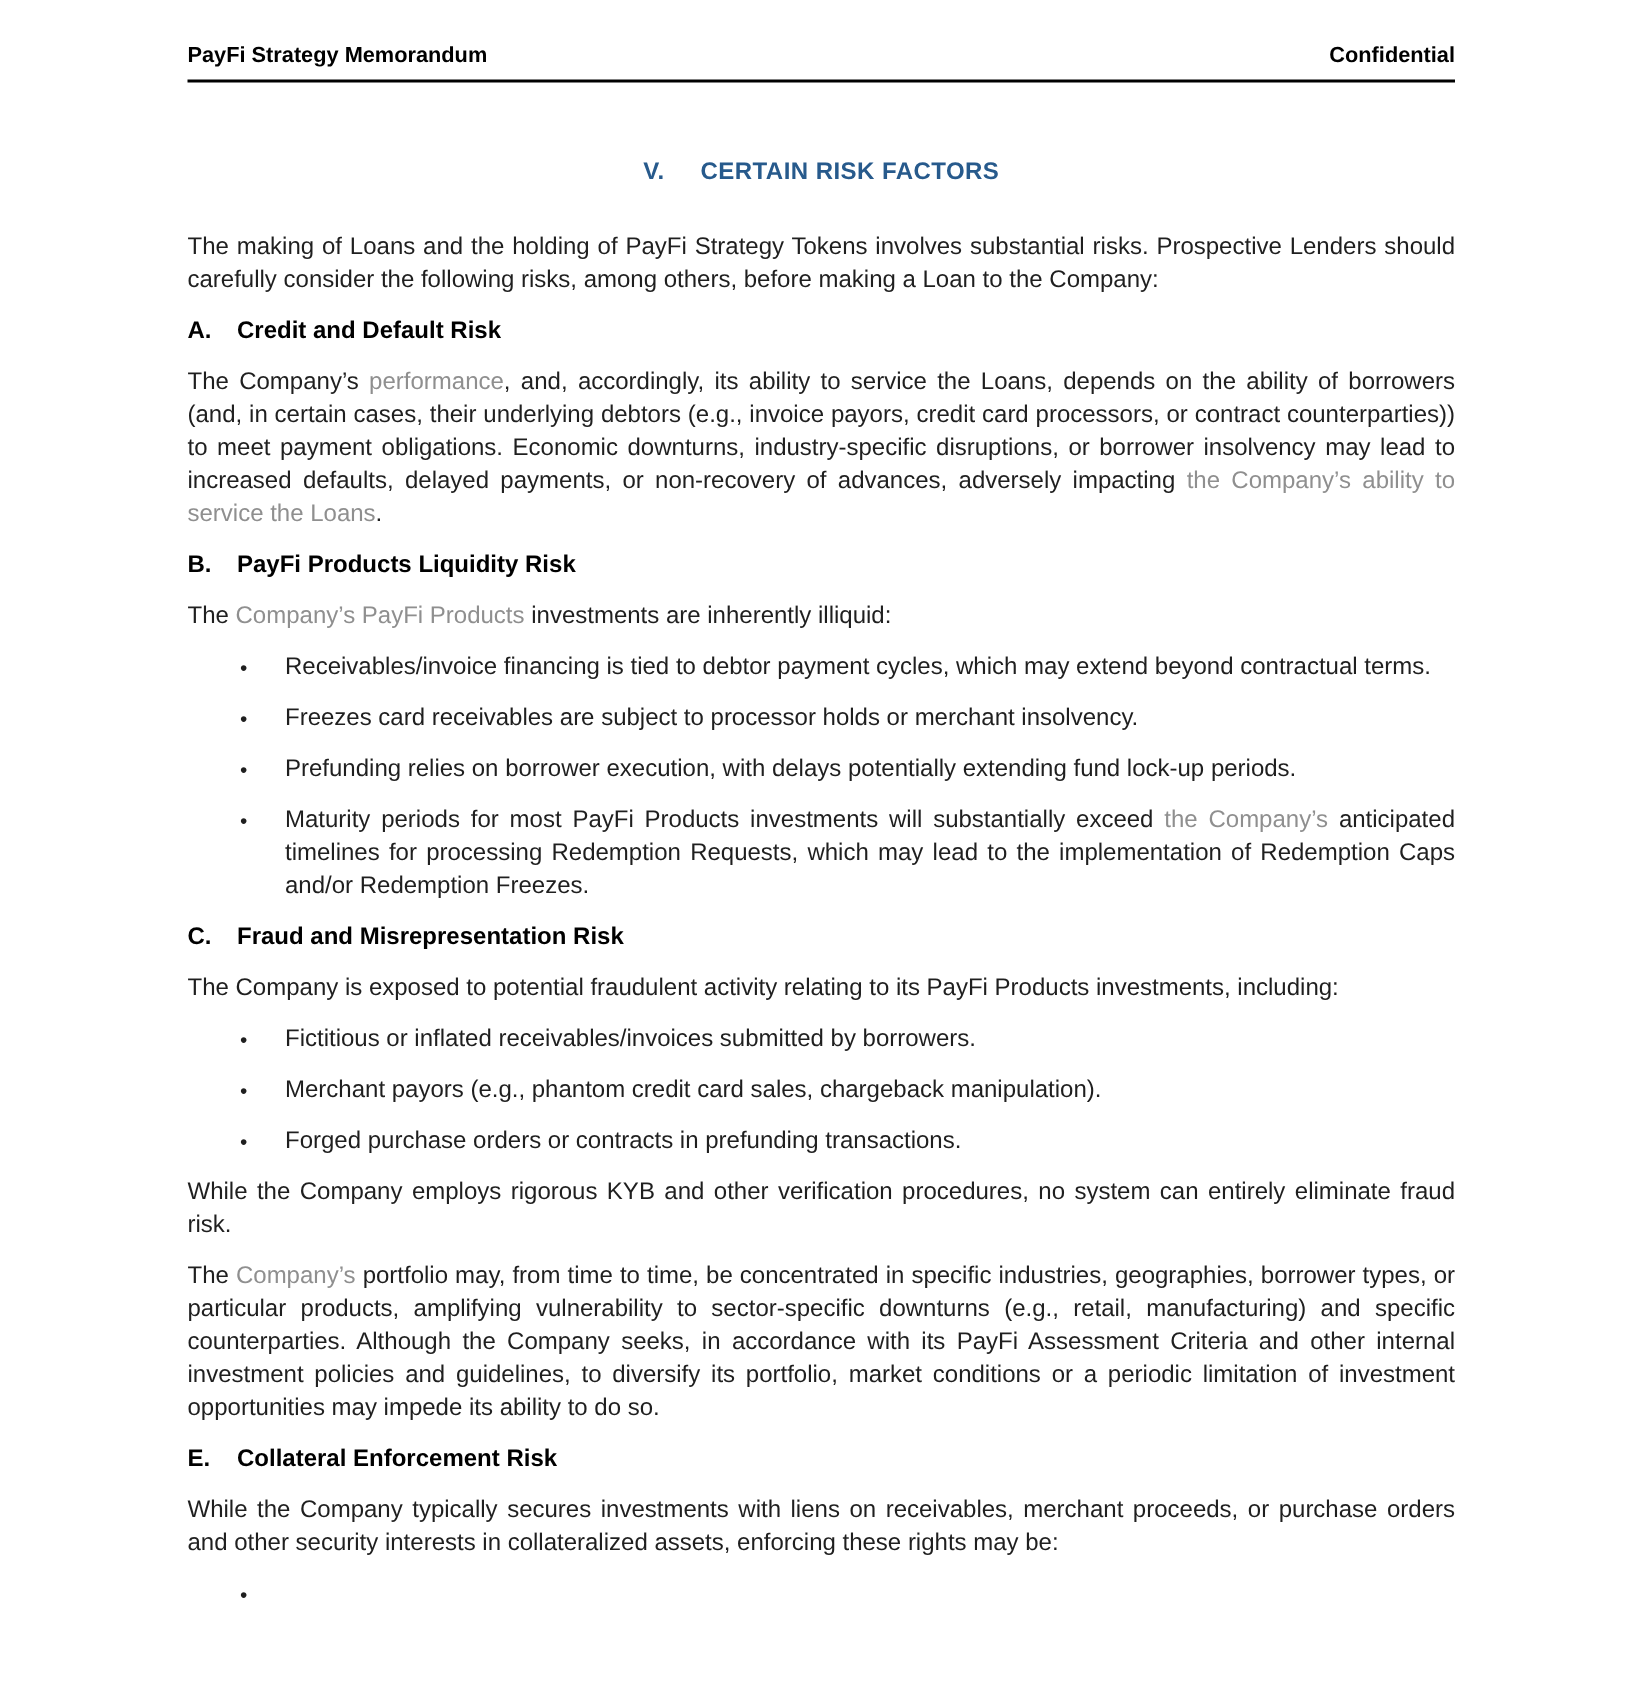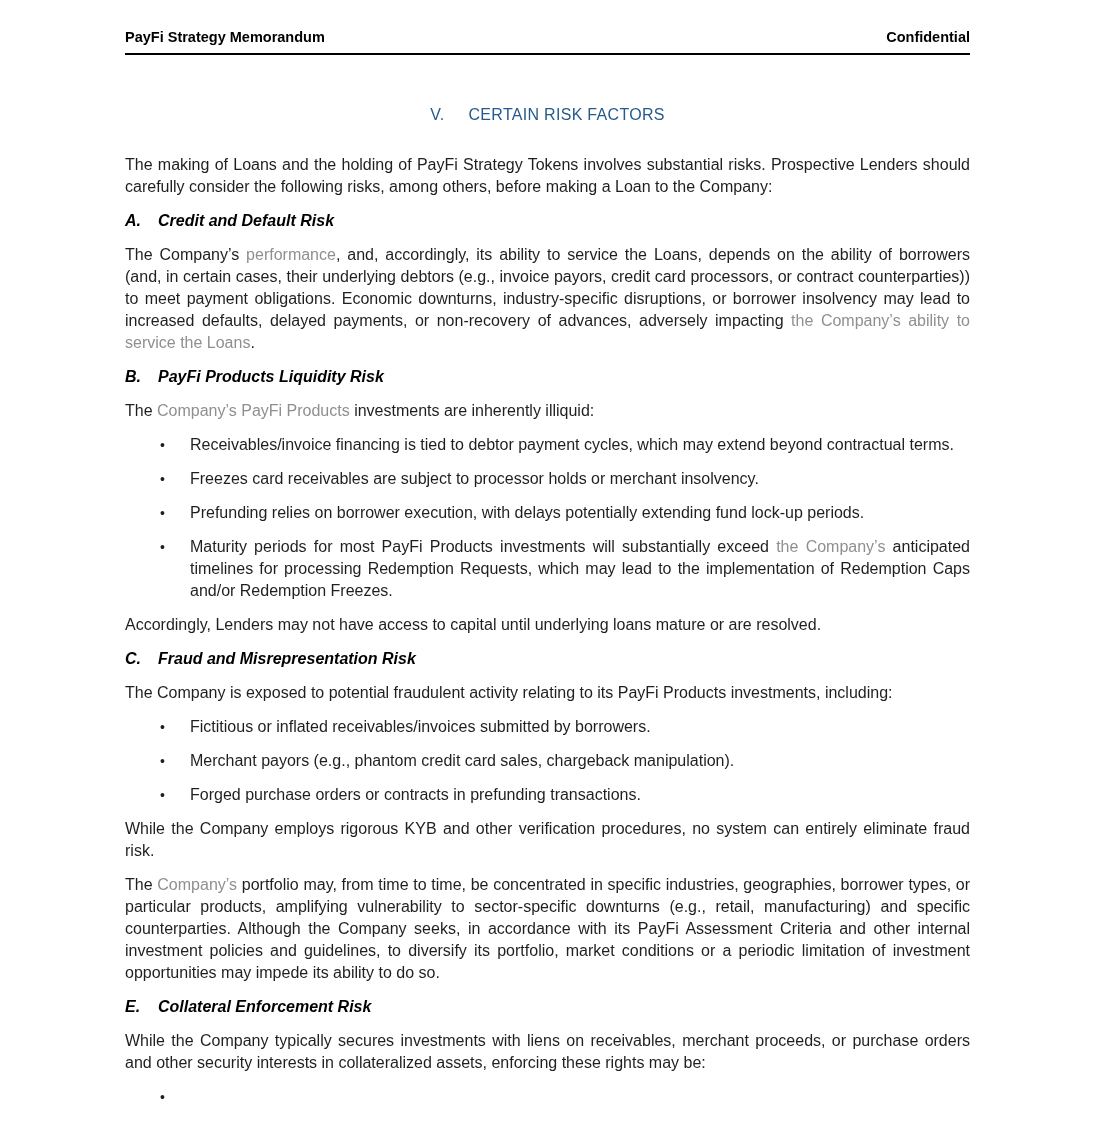--- a/index.html
+++ b/index.html
@@ -33,33 +33,32 @@
     line-height: 18px;
     padding-bottom: 7px;
     border-bottom: 2px solid #000000;
     color: #000000;
   }
   .doc-title {
     margin: 49px 0 28px;
     text-align: center;
     color: var(--accent);
     font-size: 16px;
-    font-weight: 400;
+    font-weight: 700;
     letter-spacing: 0.3px;
   }
   .doc-title .num { margin-right: 24px; }
   .para {
     margin: 0 0 12px;
     text-align: justify;
   }
   .heading {
     font-weight: 700;
     margin: 12px 0 12px;
     color: #000000;
-    font-style: italic;
   }
   .heading .hlabel { display: inline-block; width: 33px; }
   ul.blist {
     list-style: none;
     margin: 0 0 12px;
     padding: 0;
   }
   ul.blist li {
     position: relative;
     padding-left: 65px;
@@ -93,21 +92,20 @@
       <p class="heading"><span class="hlabel">A.</span><span>Credit and Default Risk</span></p>
       <p class="para"><span>The Company’s </span><span class="gray">performance</span><span>, and, accordingly, its ability to service the Loans, depends on the ability of borrowers (and, in certain cases, their underlying debtors (e.g., invoice payors, credit card processors, or contract counterparties)) to meet payment obligations. Economic downturns, industry-specific disruptions, or borrower insolvency may lead to increased defaults, delayed payments, or non-recovery of advances, adversely impacting </span><span class="gray">the Company’s ability to service the Loans</span><span>.</span></p>
       <p class="heading"><span class="hlabel">B.</span><span>PayFi Products Liquidity Risk</span></p>
       <p class="para"><span>The </span><span class="gray">Company’s PayFi Products</span><span> investments are inherently illiquid:</span></p>
       <ul class="blist">
         <li><span class="bullet">•</span><span>Receivables/invoice financing is tied to debtor payment cycles, which may extend beyond contractual terms.</span></li>
         <li><span class="bullet">•</span><span>Freezes card receivables are subject to processor holds or merchant insolvency.</span></li>
         <li><span class="bullet">•</span><span>Prefunding relies on borrower execution, with delays potentially extending fund lock-up periods.</span></li>
         <li><span class="bullet">•</span><span>Maturity periods for most PayFi Products investments will substantially exceed </span><span class="gray">the Company’s</span><span> anticipated timelines for processing Redemption Requests, which may lead to the implementation of Redemption Caps and/or Redemption Freezes.</span></li>
       </ul>
-      <p class="para"><span>Accordingly, Lenders may not have access to capital until underlying loans mature or are resolved.</span></p>
       <p class="heading"><span class="hlabel">C.</span><span>Fraud and Misrepresentation Risk</span></p>
       <p class="para"><span>The Company is exposed to potential fraudulent activity relating to its PayFi Products investments, including:</span></p>
       <ul class="blist">
         <li><span class="bullet">•</span><span>Fictitious or inflated receivables/invoices submitted by borrowers.</span></li>
         <li><span class="bullet">•</span><span>Merchant payors (</span><span class="it">e.g.</span><span>, phantom credit card sales, chargeback manipulation).</span></li>
         <li><span class="bullet">•</span><span>Forged purchase orders or contracts in prefunding transactions.</span></li>
       </ul>
       <p class="para"><span>While the Company employs rigorous KYB and other verification procedures, no system can entirely eliminate fraud risk.</span></p>
       <p class="para"><span>The </span><span class="gray">Company’s</span><span> portfolio may, from time to time, be concentrated in specific industries, geographies, borrower types, or particular products, amplifying vulnerability to sector-specific downturns (</span><span class="it">e.g.</span><span>, retail, manufacturing) and specific counterparties. Although the Company seeks, in accordance with its PayFi Assessment Criteria and other internal investment policies and guidelines, to diversify its portfolio, market conditions or a periodic limitation of investment opportunities may impede its ability to do so.</span></p>
       <p class="heading"><span class="hlabel">E.</span><span>Collateral Enforcement Risk</span></p>

